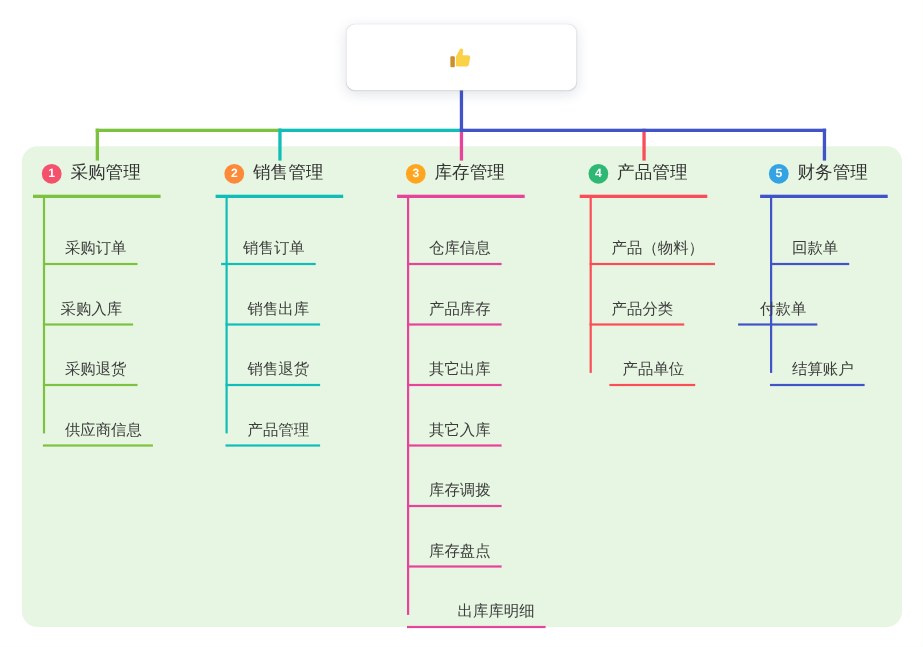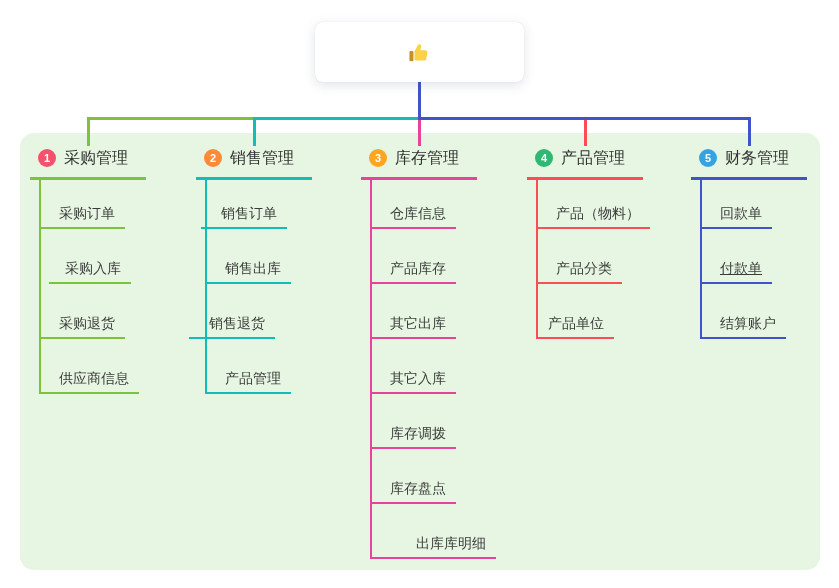--- a/index.html
+++ b/index.html
@@ -31,21 +31,21 @@
   .badge{
     width:18px;height:18px;border-radius:50%;flex:0 0 18px;
     display:flex;align-items:center;justify-content:center;
     color:#ffffff;font-size:11px;font-weight:bold;line-height:18px;
   }
   .trunk{position:absolute;width:2px;z-index:1;}
   .child{
     position:absolute;z-index:3;
     font-size:14px;line-height:16px;color:#3c3c3c;
     padding:0 10px 6px 20px;
-    border-bottom:2px solid #000;white-space:nowrap;
+    border-bottom:2px solid #000;white-space:nowrap;margin-top:12px;
   }
   .thumb{width:23px;height:23px;flex:0 0 23px;}
 </style>
 </head>
 <body>
 
 <div id="panel" style="background: rgb(231, 246, 226);"></div>
 
 <div id="root-node">
   <svg class="thumb" viewBox="0 0 24 24" aria-hidden="true">
@@ -65,53 +65,53 @@
     <div class="line" style="left: 417.5px; top: 117px; width: 333px; height: 3px; background: rgb(65, 83, 200);"></div>
     <div class="line" style="left: 417.5px; top: 82px; width: 3px; height: 36px; background: rgb(65, 83, 200);"></div>
   </div>
 <div id="branches">
     <div class="branch-title" style="left: 30px; border-bottom-color: rgb(124, 194, 63);">
       <span class="badge" style="background: rgb(244, 81, 108);">1</span>
       <span>采购管理</span>
     </div>
     <div class="trunk" style="left: 39px; top: 180px; height: 214px; background: rgb(124, 194, 63);"></div>
     <div class="child" style="left: 39px; top: 205px; border-bottom-color: rgb(124, 194, 63);">采购订单</div>
-    <div class="child" style="left: 49px; top: 260px; border-bottom-color: rgb(124, 194, 63); padding-left: 16px;">采购入库</div>
+    <div class="child" style="left: 39px; top: 260px; border-bottom-color: rgb(124, 194, 63); padding-left: 16px;">采购入库</div>
     <div class="child" style="left: 39px; top: 315px; border-bottom-color: rgb(124, 194, 63);">采购退货</div>
     <div class="child" style="left: 39px; top: 370px; border-bottom-color: rgb(124, 194, 63);">供应商信息</div>
     <div class="branch-title" style="left: 196px; border-bottom-color: rgb(16, 189, 185);">
       <span class="badge" style="background: rgb(253, 138, 56);">2</span>
       <span>销售管理</span>
     </div>
     <div class="trunk" style="left: 205px; top: 180px; height: 214px; background: rgb(16, 189, 185);"></div>
     <div class="child" style="left: 201px; top: 205px; border-bottom-color: rgb(16, 189, 185);">销售订单</div>
     <div class="child" style="left: 205px; top: 260px; border-bottom-color: rgb(16, 189, 185);">销售出库</div>
-    <div class="child" style="left: 189px; top: 315px; border-bottom-color: rgb(16, 189, 185);">销售退货</div>
+    <div class="child" style="left: 205px; top: 315px; border-bottom-color: rgb(16, 189, 185);">销售退货</div>
     <div class="child" style="left: 205px; top: 370px; border-bottom-color: rgb(16, 189, 185);">产品管理</div>
     <div class="branch-title" style="left: 361px; border-bottom-color: rgb(232, 67, 155);">
       <span class="badge" style="background: rgb(255, 165, 31);">3</span>
       <span>库存管理</span>
     </div>
     <div class="trunk" style="left: 370px; top: 180px; height: 379px; background: rgb(232, 67, 155);"></div>
     <div class="child" style="left: 370px; top: 205px; border-bottom-color: rgb(232, 67, 155);">仓库信息</div>
     <div class="child" style="left: 370px; top: 260px; border-bottom-color: rgb(232, 67, 155);">产品库存</div>
     <div class="child" style="left: 370px; top: 315px; border-bottom-color: rgb(232, 67, 155);">其它出库</div>
     <div class="child" style="left: 370px; top: 370px; border-bottom-color: rgb(232, 67, 155);">其它入库</div>
     <div class="child" style="left: 370px; top: 425px; border-bottom-color: rgb(232, 67, 155);">库存调拨</div>
     <div class="child" style="left: 370px; top: 480px; border-bottom-color: rgb(232, 67, 155);">库存盘点</div>
     <div class="child" style="left: 370px; top: 535px; border-bottom-color: rgb(232, 67, 155); padding-left: 46px;">出库库明细</div>
     <div class="branch-title" style="left: 527px; border-bottom-color: rgb(251, 77, 87);">
       <span class="badge" style="background: rgb(46, 184, 115);">4</span>
       <span>产品管理</span>
     </div>
     <div class="trunk" style="left: 536px; top: 180px; height: 159px; background: rgb(251, 77, 87);"></div>
     <div class="child" style="left: 536px; top: 205px; border-bottom-color: rgb(251, 77, 87);">产品（物料）</div>
     <div class="child" style="left: 536px; top: 260px; border-bottom-color: rgb(251, 77, 87);">产品分类</div>
-    <div class="child" style="left: 536px; top: 315px; border-bottom-color: rgb(251, 77, 87); padding-left: 12px;">产品单位</div>
+    <div class="child" style="left: 554px; top: 315px; border-bottom-color: rgb(251, 77, 87); padding-left: 12px;">产品单位</div>
     <div class="branch-title" style="left: 691px; border-bottom-color: rgb(65, 83, 200);">
       <span class="badge" style="background: rgb(51, 163, 227);">5</span>
       <span>财务管理</span>
     </div>
     <div class="trunk" style="left: 700px; top: 180px; height: 159px; background: rgb(65, 83, 200);"></div>
     <div class="child" style="left: 700px; top: 205px; border-bottom-color: rgb(65, 83, 200);">回款单</div>
-    <div class="child" style="left: 700px; top: 260px; border-bottom-color: rgb(65, 83, 200); text-decoration: underline;">付款单</div>
+    <div class="child" style="left: 671px; top: 260px; border-bottom-color: rgb(65, 83, 200);">付款单</div>
     <div class="child" style="left: 700px; top: 315px; border-bottom-color: rgb(65, 83, 200);">结算账户</div>
   </div>
 
 </body></html>

